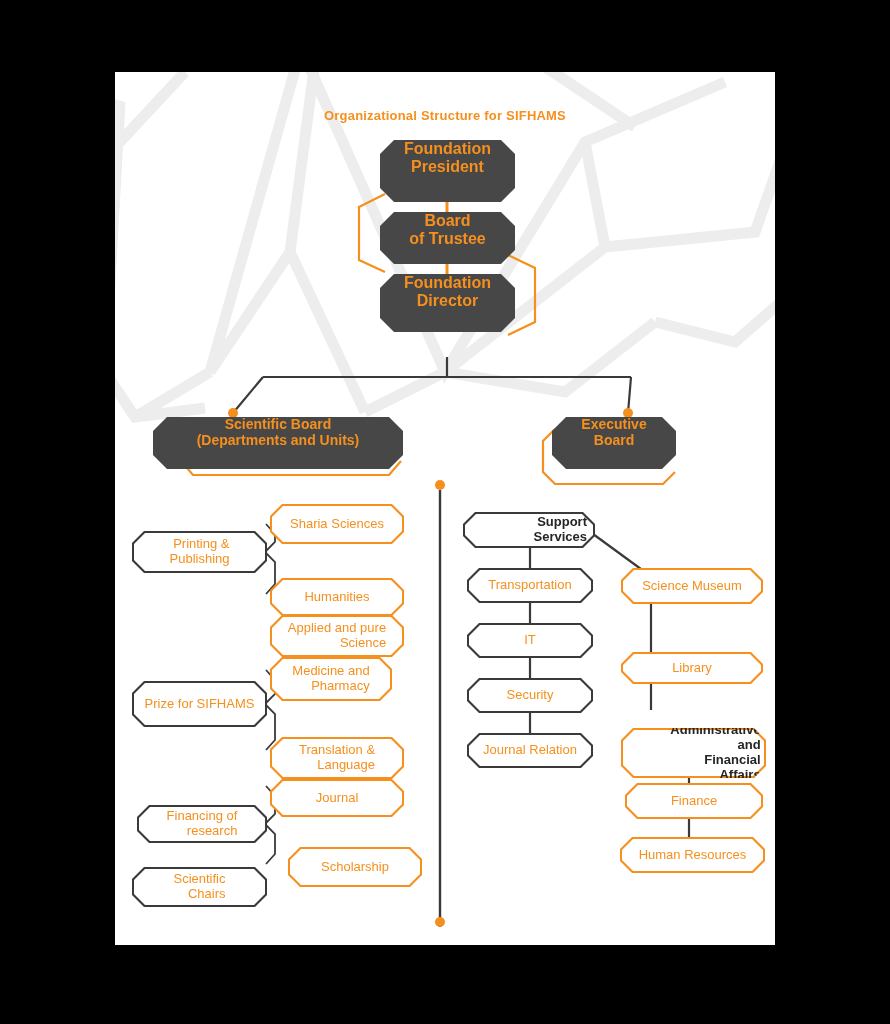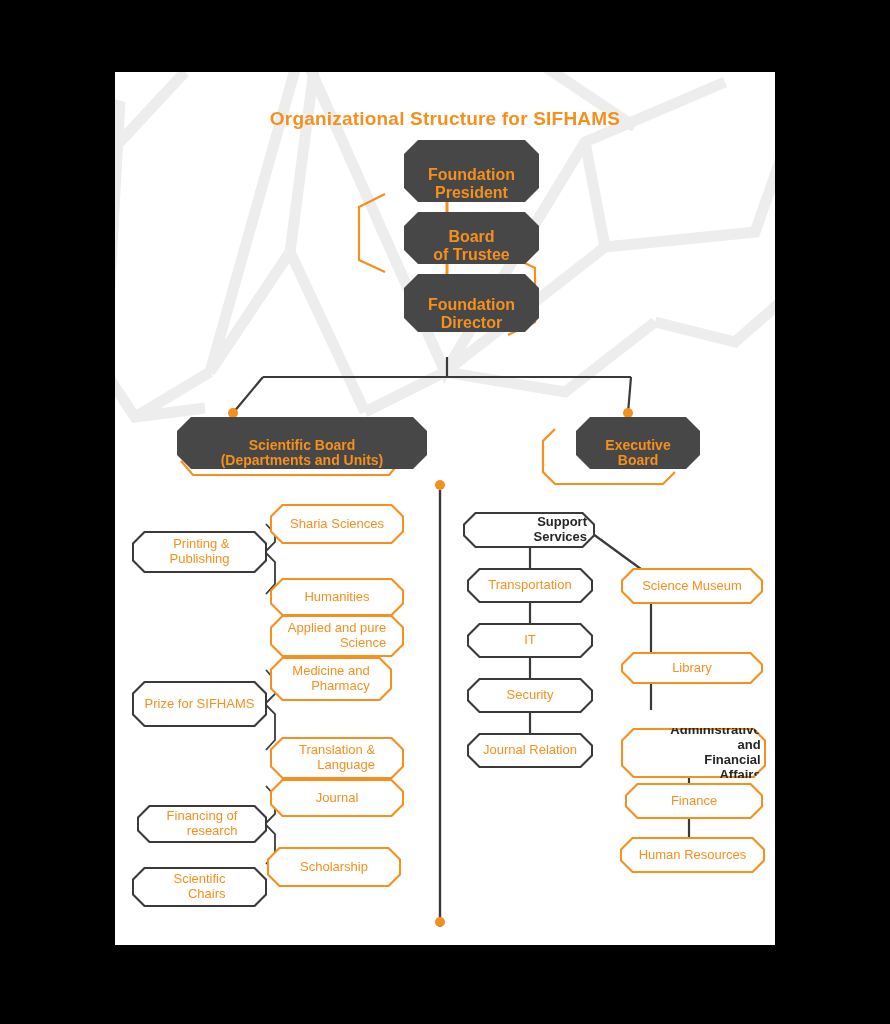--- a/index.html
+++ b/index.html
@@ -7,31 +7,30 @@
 
   #canvas{
     position:absolute;left:115px;top:72px;width:660px;height:873px;
     background:#ffffff;overflow:hidden;
   }
   #bg-art{position:absolute;left:0;top:0;width:660px;height:873px;pointer-events:none;}
   #chart-layer{position:absolute;left:0;top:0;width:660px;height:873px;}
 
   .title{
     position:absolute;left:0;top:36px;width:660px;text-align:center;
-    color:#f5901e;font-size:19px;font-weight:bold;letter-spacing:.2px;
+    color:#f5901e;font-size:13px;font-weight:bold;letter-spacing:.2px;
   }
 
   
   .node{
     position:absolute;box-sizing:border-box;
-    display:flex;align-items:flex-end;justify-content:center;text-align:center;
+    display:flex;align-items:flex-start;justify-content:center;text-align:center;
     line-height:1.12;
     -webkit-clip-path:polygon(14px 0,calc(100% - 14px) 0,100% 14px,100% calc(100% - 14px),calc(100% - 14px) 100%,14px 100%,0 calc(100% - 14px),0 14px);
     clip-path:polygon(14px 0,calc(100% - 14px) 0,100% 14px,100% calc(100% - 14px),calc(100% - 14px) 100%,14px 100%,0 calc(100% - 14px),0 14px);
-    margin-left:24px;
   }
   .node .lbl{display:block;padding:0 8px;}
 
   
   .node.dark{
     background:#474747;color:#f5901e;font-weight:bold;font-size:16px;
     filter:drop-shadow(2px 3px 2px rgba(0,0,0,.35));
   }
   .node.dark.small{font-size:14px;}
 
@@ -197,21 +196,21 @@
   <div class="oct-out orange" style="left:155px;top:665px;width:134px;height:42px">
     <div class="inner"></div>
     <span class="lbl orange-text">Translation &amp;<br>Language</span>
   </div>
 
   <div class="oct-out orange" style="left:155px;top:707px;width:134px;height:38px">
     <div class="inner"></div>
     <span class="lbl orange-text">Journal</span>
   </div>
 
-  <div class="oct-out orange" style="left:152px;top:775px;width:134px;height:40px">
+  <div class="oct-out orange" style="left:173px;top:775px;width:134px;height:40px">
     <div class="inner"></div>
     <span class="lbl orange-text">Scholarship</span>
   </div>
 
   <div class="oct-out dark" style="left:348px;top:440px;width:132px;height:36px">
     <div class="inner"></div>
     <span class="lbl dark-text">Support Services</span>
   </div>
 
   <div class="oct-out dark" style="left:352px;top:496px;width:126px;height:35px">

